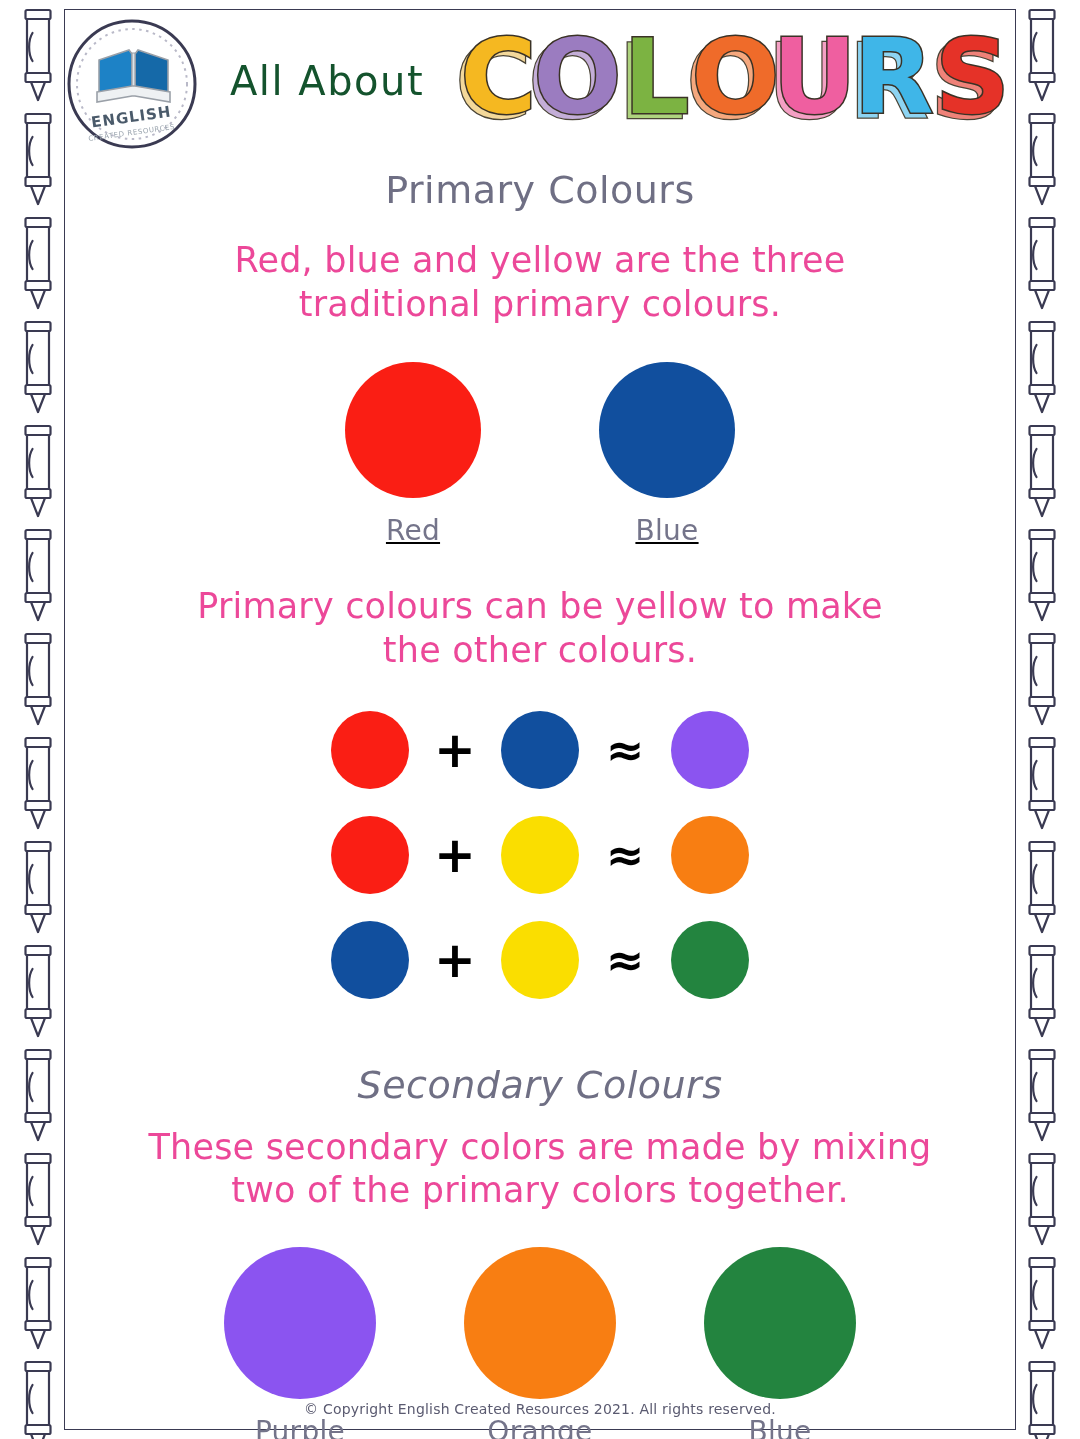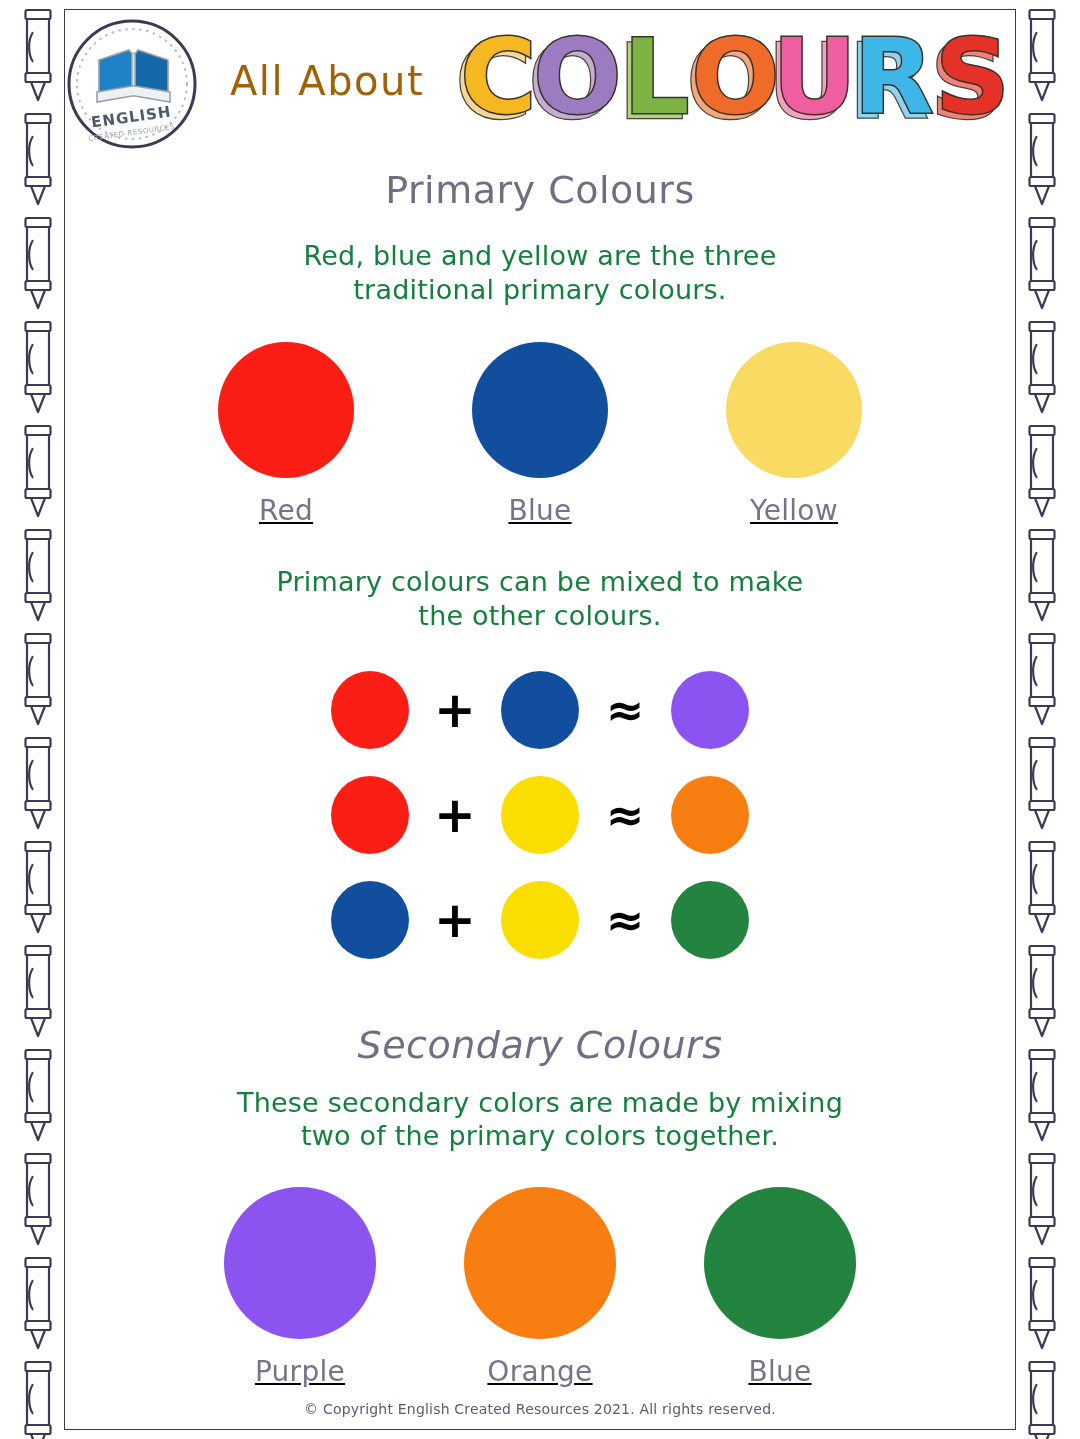--- a/index.html
+++ b/index.html
@@ -73,21 +73,21 @@
     height: 132px;
   }
 
   .title-all-about {
     position: absolute;
     left: 166px;
     top: 48px;
     font-family: "DejaVu Sans", sans-serif;
     font-size: 40px;
     letter-spacing: 1.5px;
-    color: #a16207;
+    color: #14532d;
     font-weight: 400;
     white-space: nowrap;
   }
 
   .title-colours {
     position: absolute;
     left: 395px;
     top: 16px;
     height: 120px;
     width: 560px;
@@ -106,22 +106,22 @@
     font-family: "DejaVu Sans", sans-serif;
     font-size: 38px;
     color: #6f6f84;
     font-weight: 400;
     letter-spacing: 0.5px;
     line-height: 1.18;
   }
 
   .section-text {
     font-family: "DejaVu Sans", sans-serif;
-    font-size: 27px;
-    color: #15803d;
+    font-size: 35px;
+    color: #ec4899;
     line-height: 1.25;
     font-weight: 400;
     letter-spacing: 0.2px;
   }
 
   
   .swatch-row {
     display: flex;
     justify-content: center;
     align-items: flex-start;
@@ -521,27 +521,23 @@
 
     <div class="swatch-row" id="primary-swatches" style="margin-top:36px;text-decoration:underline;">
         <div class="swatch">
           <div class="swatch-circle" style="background: rgb(250, 30, 20);"></div>
           <div class="swatch-label">Red</div>
         </div>
         <div class="swatch">
           <div class="swatch-circle" style="background: rgb(17, 79, 158);"></div>
           <div class="swatch-label">Blue</div>
         </div>
-        <div class="swatch">
-          <div class="swatch-circle" style="background: rgb(249, 218, 99);"></div>
-          <div class="swatch-label">Yellow</div>
-        </div>
       </div>
 
-    <div class="section-text" style="margin-top:38px;white-space:pre-line;">Primary colours can be mixed to make
+    <div class="section-text" style="margin-top:38px;white-space:pre-line;">Primary colours can be yellow to make
 the other colours.</div>
 
     <div class="equations" id="equations" style="margin-top:38px;">
         <div class="equation-row">
           <div class="eq-dot" style="background: rgb(250, 30, 20);"></div>
           <div class="eq-op">+</div>
           <div class="eq-dot" style="background: rgb(17, 79, 158);"></div>
           <div class="eq-op approx">≈</div>
           <div class="eq-dot" style="background: rgb(139, 84, 240);"></div>
         </div>

